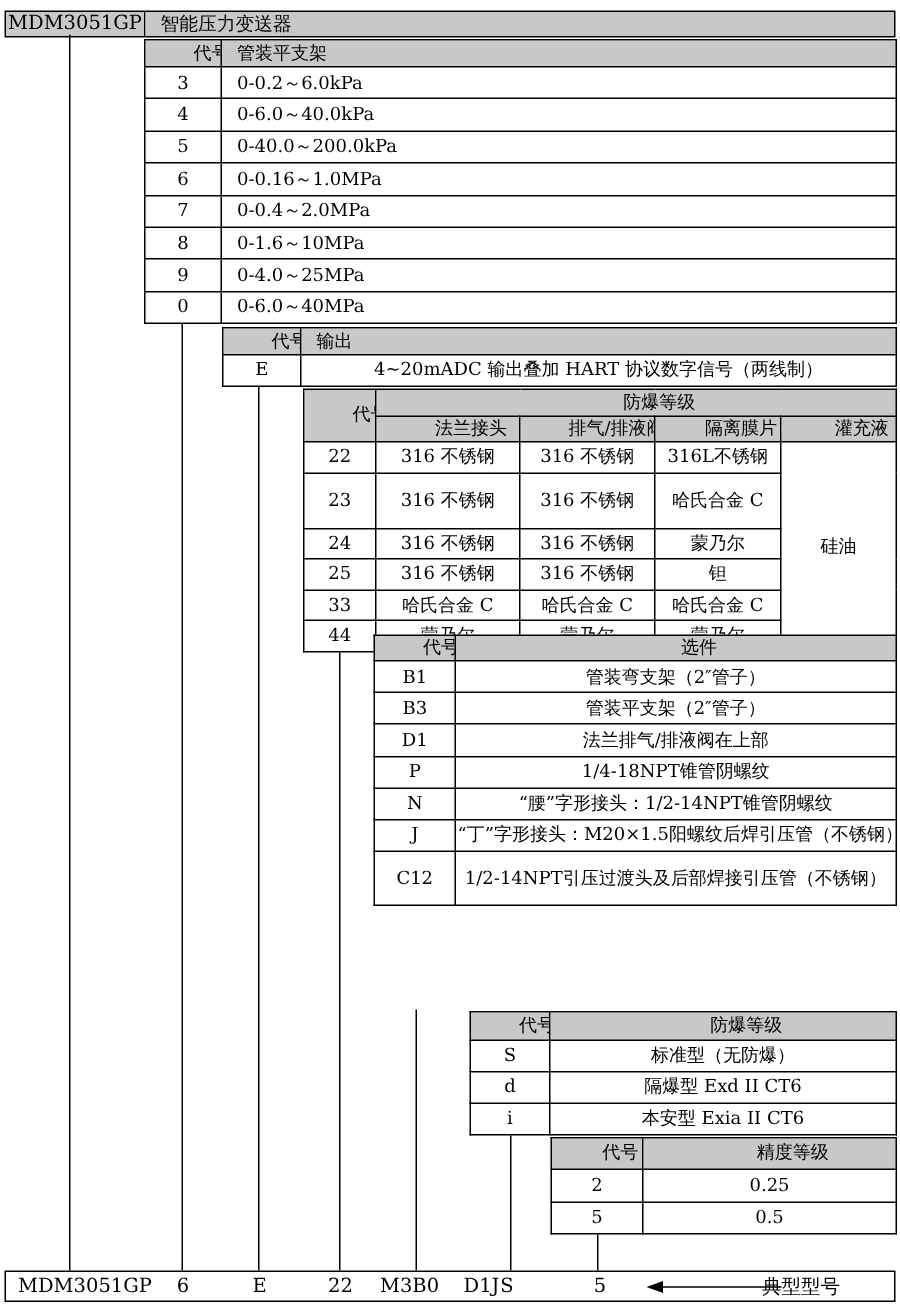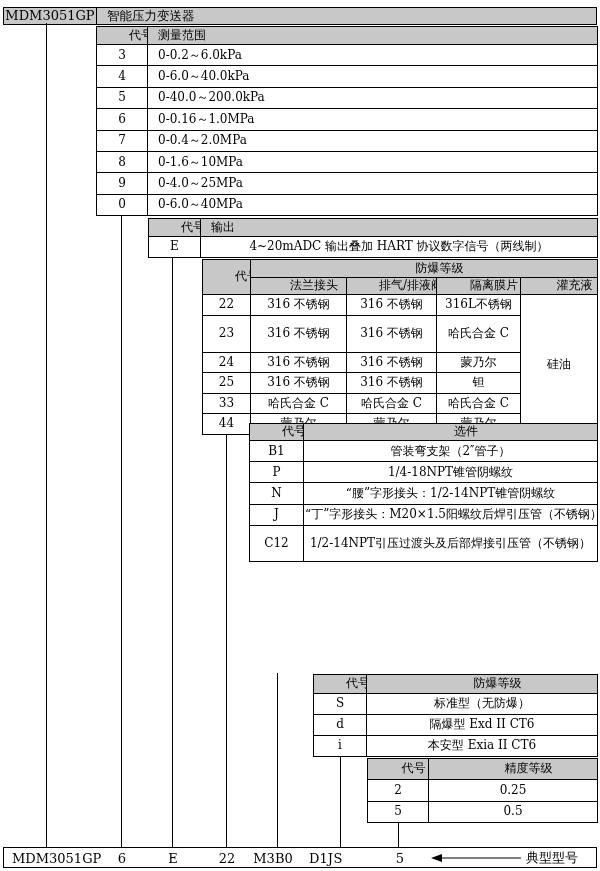--- a/index.html
+++ b/index.html
@@ -53,21 +53,21 @@
   <div class="vline" style="left:398px;top:822px;height:25px"></div>
 
   <table class="tbl" style="left:96px;top:26px;width:501px">
     <colgroup>
         <col style="width:51px">
         <col style="width:450px">
       </colgroup>
     <tbody>
         <tr style="height:18px">
       <td class="g c">代号</td>
-      <td class="g l">测量范围</td>
+      <td class="g l">管装平支架</td>
     </tr>
     <tr style="height:21.4px">
           <td class="c">3</td>
           <td class="l">0-0.2～6.0kPa</td>
         </tr>
     <tr style="height:21.4px">
           <td class="c">4</td>
           <td class="l">0-6.0～40.0kPa</td>
         </tr>
     <tr style="height:21.4px">
@@ -179,20 +179,28 @@
         <col style="width:294px">
       </colgroup>
     <tbody>
         <tr style="height:17px">
       <td class="g c">代号</td>
       <td class="g c">选件</td>
     </tr>
     <tr style="height:21.2px">
           <td class="c">B1</td>
           <td class="c">管装弯支架（2″管子）</td>
+        </tr>
+    <tr style="height:21.2px">
+          <td class="c">B3</td>
+          <td class="c">管装平支架（2″管子）</td>
+        </tr>
+    <tr style="height:21.2px">
+          <td class="c">D1</td>
+          <td class="c">法兰排气/排液阀在上部</td>
         </tr>
     <tr style="height:21.2px">
           <td class="c">P</td>
           <td class="c">1/4-18NPT锥管阴螺纹</td>
         </tr>
     <tr style="height:21.2px">
           <td class="c">N</td>
           <td class="c">“腰”字形接头：1/2-14NPT锥管阴螺纹</td>
         </tr>
     <tr style="height:21.2px">
@@ -256,16 +264,16 @@
     <span style="left:8px">MDM3051GP</span>
     <span class="ctr" style="left:118px">6</span>
     <span class="ctr" style="left:169px">E</span>
     <span class="ctr" style="left:223px">22</span>
     <span class="ctr" style="left:269px">M3B0</span>
     <span class="ctr" style="left:317px">D1J</span>
     <span class="ctr" style="left:334px">S</span>
     <span class="ctr" style="left:396px">5</span>
     <span class="arrow-head"></span>
     <span class="arrow-shaft"></span>
-    <span style="left:522px">典型型号</span>
+    <span style="left:504px">典型型号</span>
   </div>
 
 </div>
 
 </body></html>

